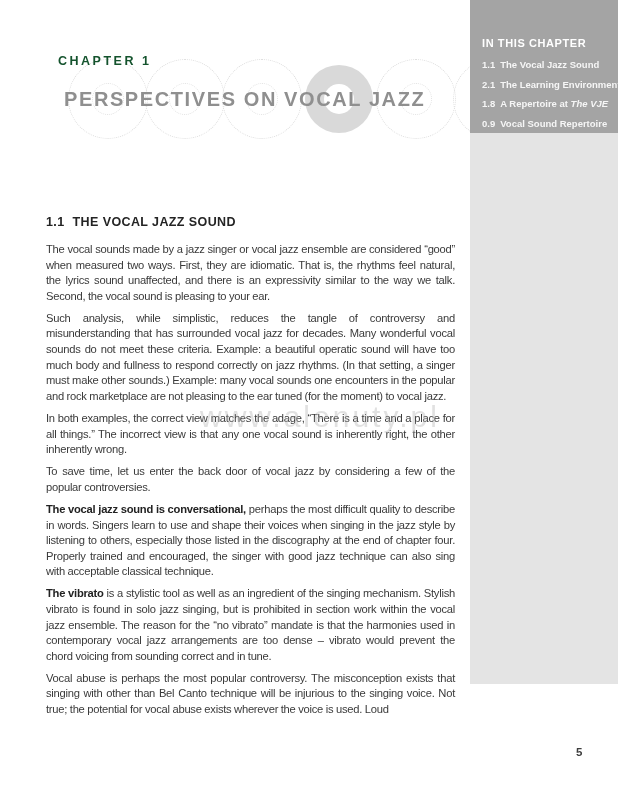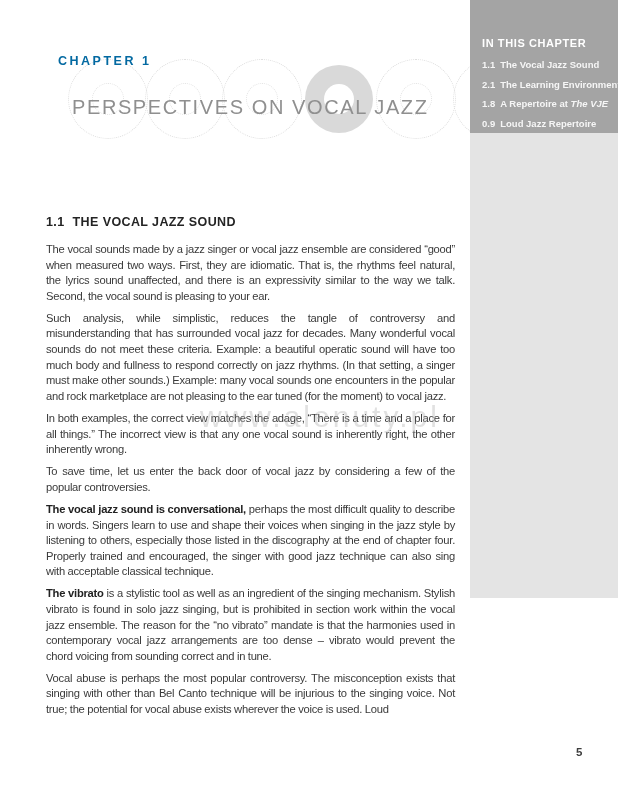--- a/index.html
+++ b/index.html
@@ -26,30 +26,30 @@
     border-radius:50%; background:#d9d9d9;
   }
   .donut .hole {
     position:absolute; left:19px; top:19px; width:30px; height:30px;
     border-radius:50%; background:#ffffff;
   }
 
   
   .chapter-label {
     position:absolute; left:58px; top:54px; z-index:2;
-    font-size:12.5px; font-weight:bold; letter-spacing:2.5px; color:#0369a1;
+    font-size:12.5px; font-weight:bold; letter-spacing:2.5px; color:#14532d;
   }
   .page-title {
-    position:absolute; left:56px; top:80px; z-index:2; margin:16px;
-    font-size:20px; font-weight:normal; letter-spacing:1.6px; color:#8f8f8f;
+    position:absolute; left:56px; top:80px; z-index:2; margin:8px;
+    font-size:20px; font-weight:bold; letter-spacing:1.6px; color:#8f8f8f;
   }
 
   
   .sidebar {
-    position:absolute; right:0; top:0; width:148px; height:598px;
+    position:absolute; right:0; top:0; width:148px; height:684px;
     background:#e4e4e4; z-index:3;margin-left:39px;
   }
   .sidebar-dark {
     background:#a4a4a4; height:133px; box-sizing:border-box;
     padding:37px 8px 0 12px;
   }
   .sidebar-heading {
     color:#ffffff; font-size:11px; font-weight:bold; letter-spacing:0.6px;
   }
   .sidebar-list { list-style:none; margin:10px 0 0 0; padding:0; }
@@ -117,21 +117,21 @@
   <div class="chapter-label">CHAPTER 1</div>
   <h1 class="page-title">PERSPECTIVES ON VOCAL JAZZ</h1>
 
   <aside class="sidebar">
     <div class="sidebar-dark">
       <div class="sidebar-heading">IN THIS CHAPTER</div>
       <ul class="sidebar-list">
         <li><span class="num">1.1</span><span>The Vocal Jazz Sound</span></li>
         <li><span class="num">2.1</span><span>The Learning Environment</span></li>
         <li><span class="num">1.8</span><span>A Repertoire at </span><span class="it">The VJE</span></li>
-        <li><span class="num">0.9</span><span>Loud Jazz Repertoire</span></li>
+        <li><span class="num">0.9</span><span>Vocal Sound Repertoire</span></li>
       </ul>
     </div>
     <div class="page-number">5</div>
   </aside>
 
   <main class="body-col">
 
     <h2 class="section-heading"><span class="num">1.1</span><span>THE VOCAL JAZZ SOUND</span></h2>
 
     <p><b></b><span>The vocal sounds made by a jazz singer or vocal jazz ensemble are considered “good” when measured two ways. First, they are idiomatic. That is, the rhythms feel natural, the lyrics sound unaffected, and there is an expressivity similar to the way we talk. Second, the vocal sound is pleasing to your ear.</span></p>

